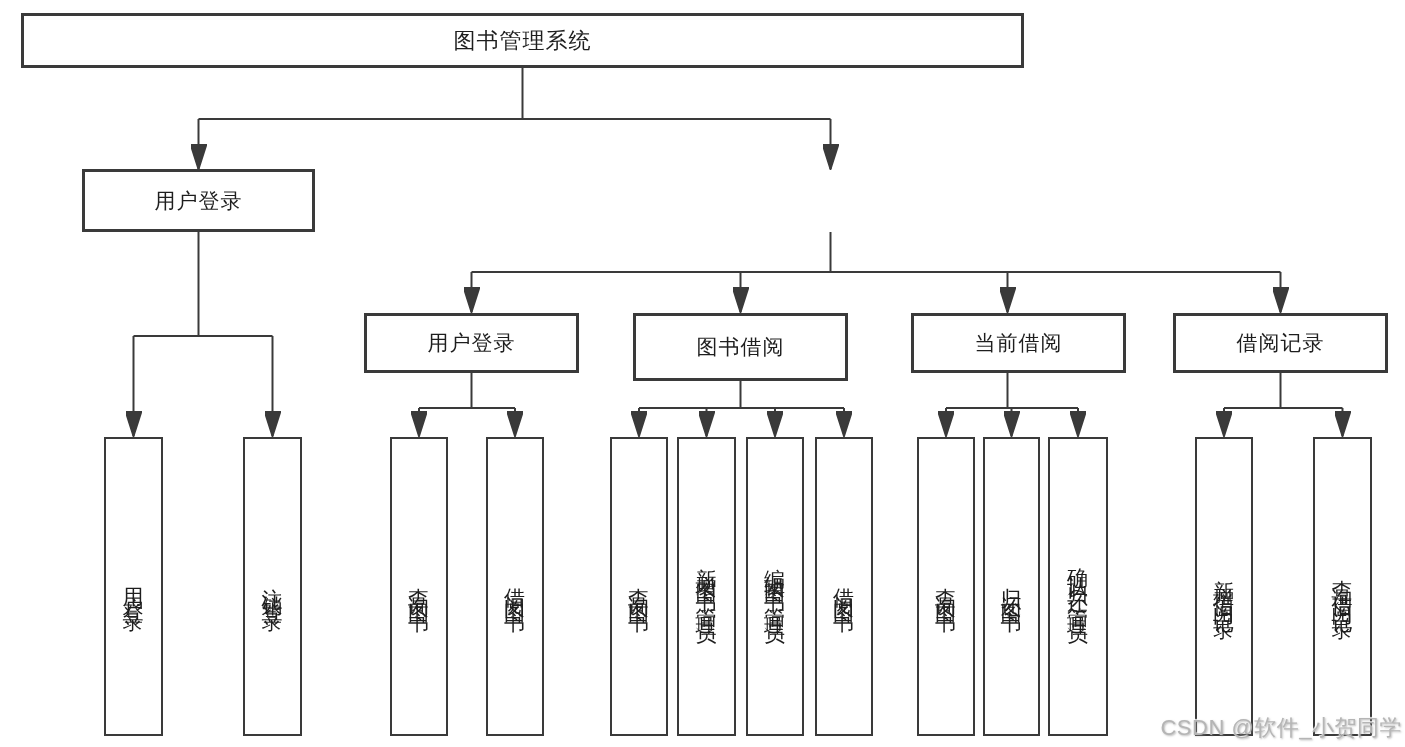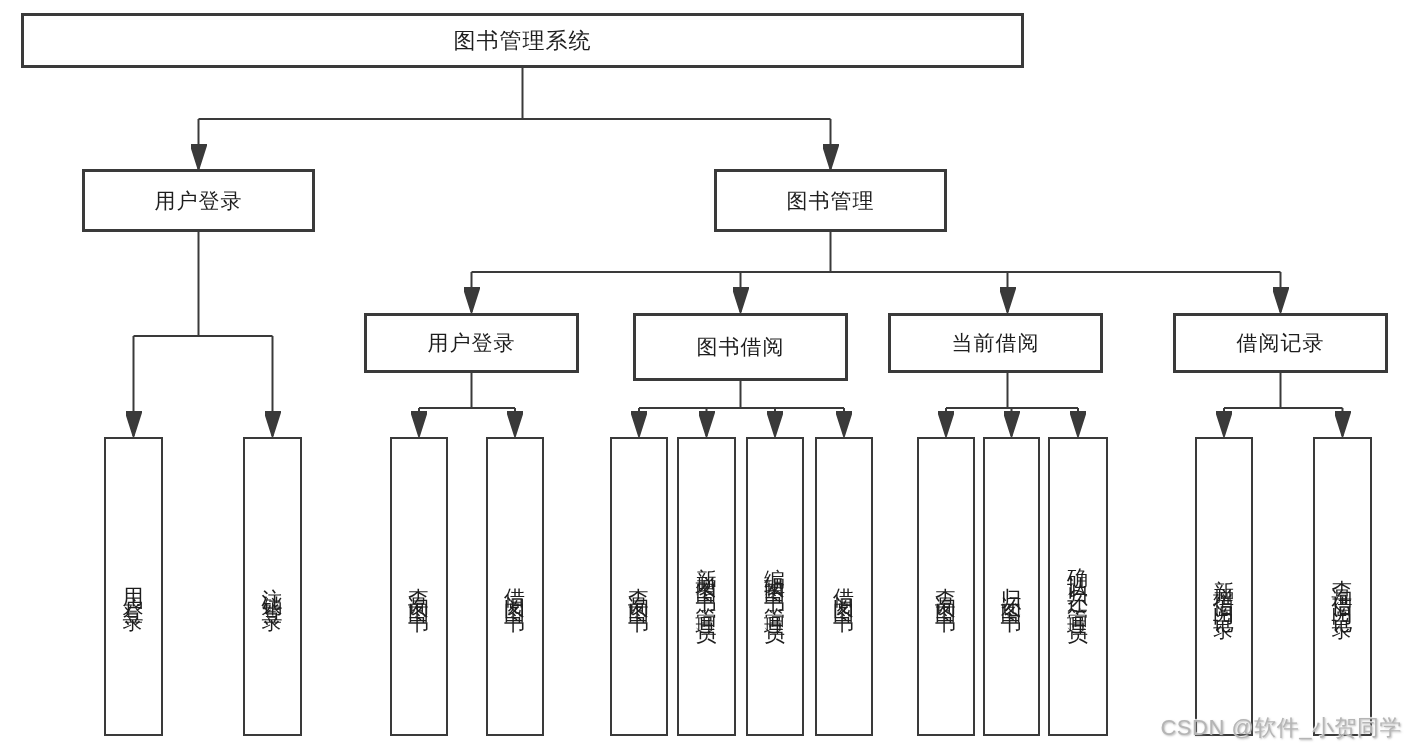--- a/index.html
+++ b/index.html
@@ -112,31 +112,28 @@
     <path d="M1342.5 408 V436" marker-end="url(#arr)"></path>
   </svg>
 
   <div class="node h root" style="left:21px;top:13px;width:1003px;height:55px">
     <span>图书管理系统</span>
   </div>
 
   <div class="node h" style="left:82px;top:169px;width:233px;height:63px">
     <span>用户登录</span>
   </div>
-  <div class="node h" style="left:714px;top:169px;width:233px;height:63px">
-    <span>图书管理</span>
-  </div>
 
   <div class="node h" style="left:364px;top:313px;width:215px;height:60px">
     <span>用户登录</span>
   </div>
   <div class="node h" style="left:633px;top:313px;width:215px;height:68px">
     <span>图书借阅</span>
   </div>
-  <div class="node h" style="left:888px;top:313px;width:215px;height:60px">
+  <div class="node h" style="left:911px;top:313px;width:215px;height:60px">
     <span>当前借阅</span>
   </div>
   <div class="node h" style="left:1173px;top:313px;width:215px;height:60px">
     <span>借阅记录</span>
   </div>
 
   <div class="node v" style="left:104px;top:437px;width:59px;height:299px">
     <span>用户登录</span>
   </div>
   <div class="node v" style="left:243px;top:437px;width:59px;height:299px">

